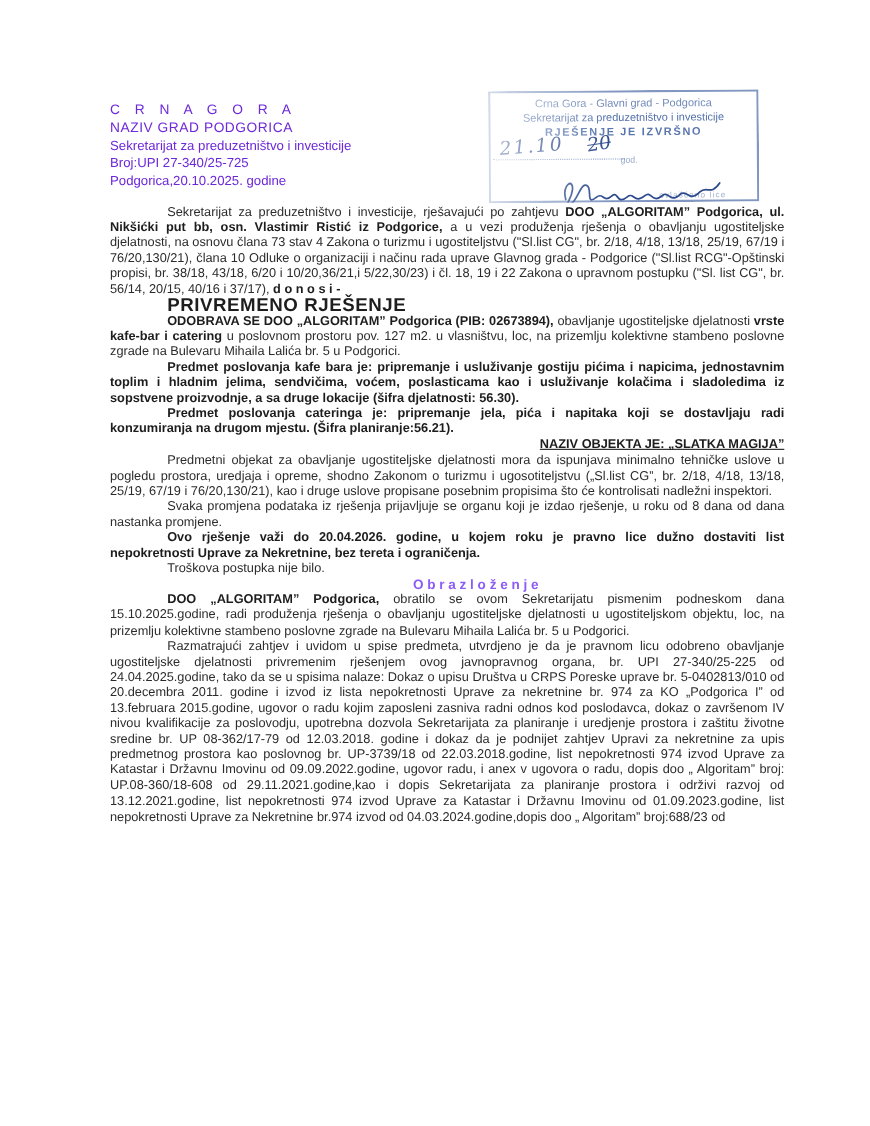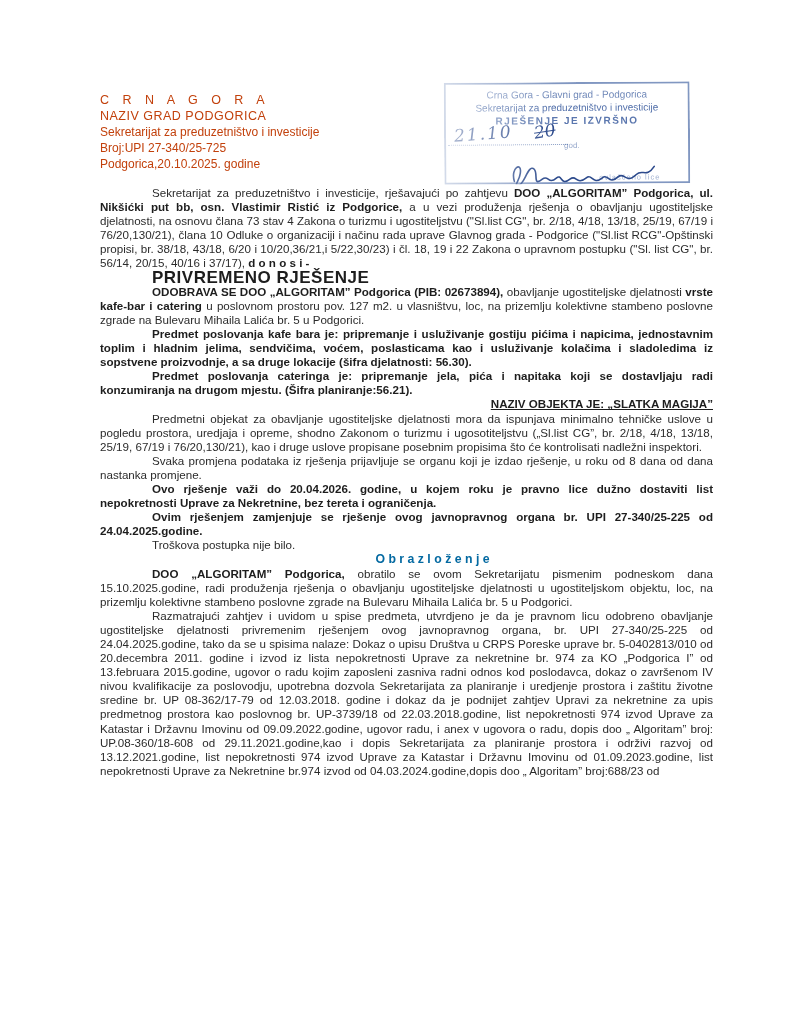--- a/index.html
+++ b/index.html
@@ -8,21 +8,21 @@
     width:791px;height:1024px;
     margin:0 auto;
     background:#ffffff;
     font-family:"Liberation Sans","DejaVu Sans",sans-serif;
     color:#2e2e2e;
     overflow:hidden;
   }
   
   .letterhead{
     position:absolute;left:100px;top:92px;
-    font-size:12px;line-height:16px;color:#c2410c;
+    font-size:12px;line-height:16px;color:#6d28d9;
   }
   .letterhead .country{letter-spacing:5px;font-size:12.5px;}
   .letterhead .city{font-size:12.5px;letter-spacing:.5px;}
   
   .stamp{
     position:absolute;left:444px;top:82px;width:246px;height:102px;
     border:2px solid rgba(62,95,160,.65);
     transform:rotate(-.4deg);
     color:#3e5fa0;
     font-size:10px;line-height:13px;
@@ -61,21 +61,21 @@
   .doc-body p{margin:0;text-indent:52px;}
   b{color:#1d1d1d;}
   .heading{
     text-align:left;font-weight:bold;text-indent:0;
     margin:14px 0 13px;font-size:17px;letter-spacing:.5px;color:#1d1d1d;
   }
   .naziv{margin-top:13px;text-align:right;font-weight:bold;color:#1d1d1d;text-decoration:underline;}
   .naziv2{text-align:left;font-weight:bold;color:#1d1d1d;margin-bottom:13px;}
   .obraz{
     text-align:center;font-weight:bold;text-indent:0;
-    margin:3px 0 5px;font-size:12.3px;color:#0369a1;
+    margin:3px 0 5px;font-size:12.3px;color:#8b5cf6;
   }
 </style>
 </head>
 <body>
 
 <div class="page">
 
   <div class="letterhead">
     <div class="country">C R N A   G O R A</div>
     <div class="city">NAZIV GRAD PODGORICA</div>
@@ -115,21 +115,20 @@
     <p><b>Predmet poslovanja cateringa je: pripremanje jela, pića i napitaka koji se dostavljaju radi konzumiranja na drugom mjestu. (Šifra planiranje:56.21).</b></p>
 
     <p class="naziv">NAZIV OBJEKTA JE:  „SLATKA MAGIJA”</p>
 
     <p>Predmetni objekat za obavljanje ugostiteljske djelatnosti mora da ispunjava minimalno tehničke uslove u pogledu prostora, uredjaja i opreme, shodno Zakonom o turizmu i ugosotiteljstvu („Sl.list CG”, br. 2/18, 4/18, 13/18, 25/19, 67/19 i 76/20,130/21), kao i druge uslove propisane posebnim propisima što će kontrolisati nadležni inspektori.</p>
 
     <p>Svaka promjena podataka iz rješenja prijavljuje se organu koji je izdao rješenje, u roku od 8 dana od dana nastanka promjene.</p>
 
     <p><b>Ovo rješenje važi do 20.04.2026. godine, u kojem roku je pravno lice dužno dostaviti list nepokretnosti Uprave za Nekretnine, bez tereta i ograničenja.</b></p>
 
-    <p><b>Ovim rješenjem zamjenjuje se rješenje ovog javnopravnog organa br. UPI 27-340/25-225 od 24.04.2025.godine.</b></p>
 
     <p>Troškova postupka nije bilo.</p>
 
     <p class="obraz">O b r a z l o ž e n j e</p>
 
     <p><b>DOO „ALGORITAM” Podgorica,</b><span> obratilo se ovom Sekretarijatu pismenim podneskom dana 15.10.2025.godine, radi produženja rješenja o obavljanju ugostiteljske djelatnosti u ugostiteljskom objektu, loc, na prizemlju kolektivne stambeno poslovne zgrade na Bulevaru Mihaila Lalića br. 5 u Podgorici.</span></p>
 
     <p>Razmatrajući zahtjev i uvidom u spise predmeta, utvrdjeno je da je pravnom licu odobreno obavljanje ugostiteljske djelatnosti privremenim rješenjem ovog javnopravnog organa, br. UPI 27-340/25-225 od 24.04.2025.godine, tako da se u spisima nalaze: Dokaz o upisu Društva u CRPS Poreske uprave br. 5-0402813/010 od 20.decembra 2011. godine i izvod iz lista nepokretnosti Uprave za nekretnine br. 974 za KO „Podgorica I” od 13.februara 2015.godine, ugovor o radu kojim zaposleni zasniva radni odnos kod poslodavca, dokaz o završenom IV nivou kvalifikacije za poslovodju, upotrebna dozvola Sekretarijata za planiranje i uredjenje prostora i zaštitu životne sredine br. UP 08-362/17-79 od 12.03.2018. godine i dokaz da je podnijet zahtjev Upravi za nekretnine za upis predmetnog prostora kao poslovnog br. UP-3739/18 od 22.03.2018.godine, list nepokretnosti 974 izvod Uprave za Katastar i Državnu Imovinu od 09.09.2022.godine, ugovor radu, i anex v ugovora o radu, dopis doo „ Algoritam” broj: UP.08-360/18-608 od 29.11.2021.godine,kao i dopis Sekretarijata za planiranje prostora i održivi razvoj od 13.12.2021.godine, list nepokretnosti 974 izvod Uprave za Katastar i Državnu Imovinu od 01.09.2023.godine, list nepokretnosti Uprave za Nekretnine br.974 izvod od 04.03.2024.godine,dopis doo „ Algoritam” broj:688/23 od</p>
 
   </div>

